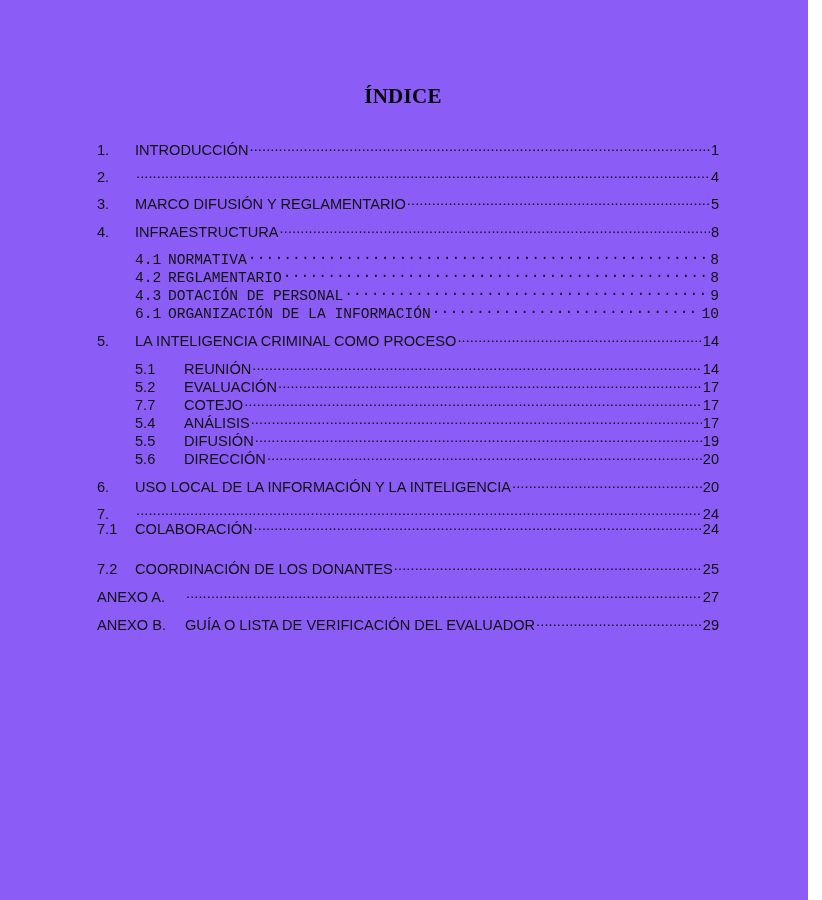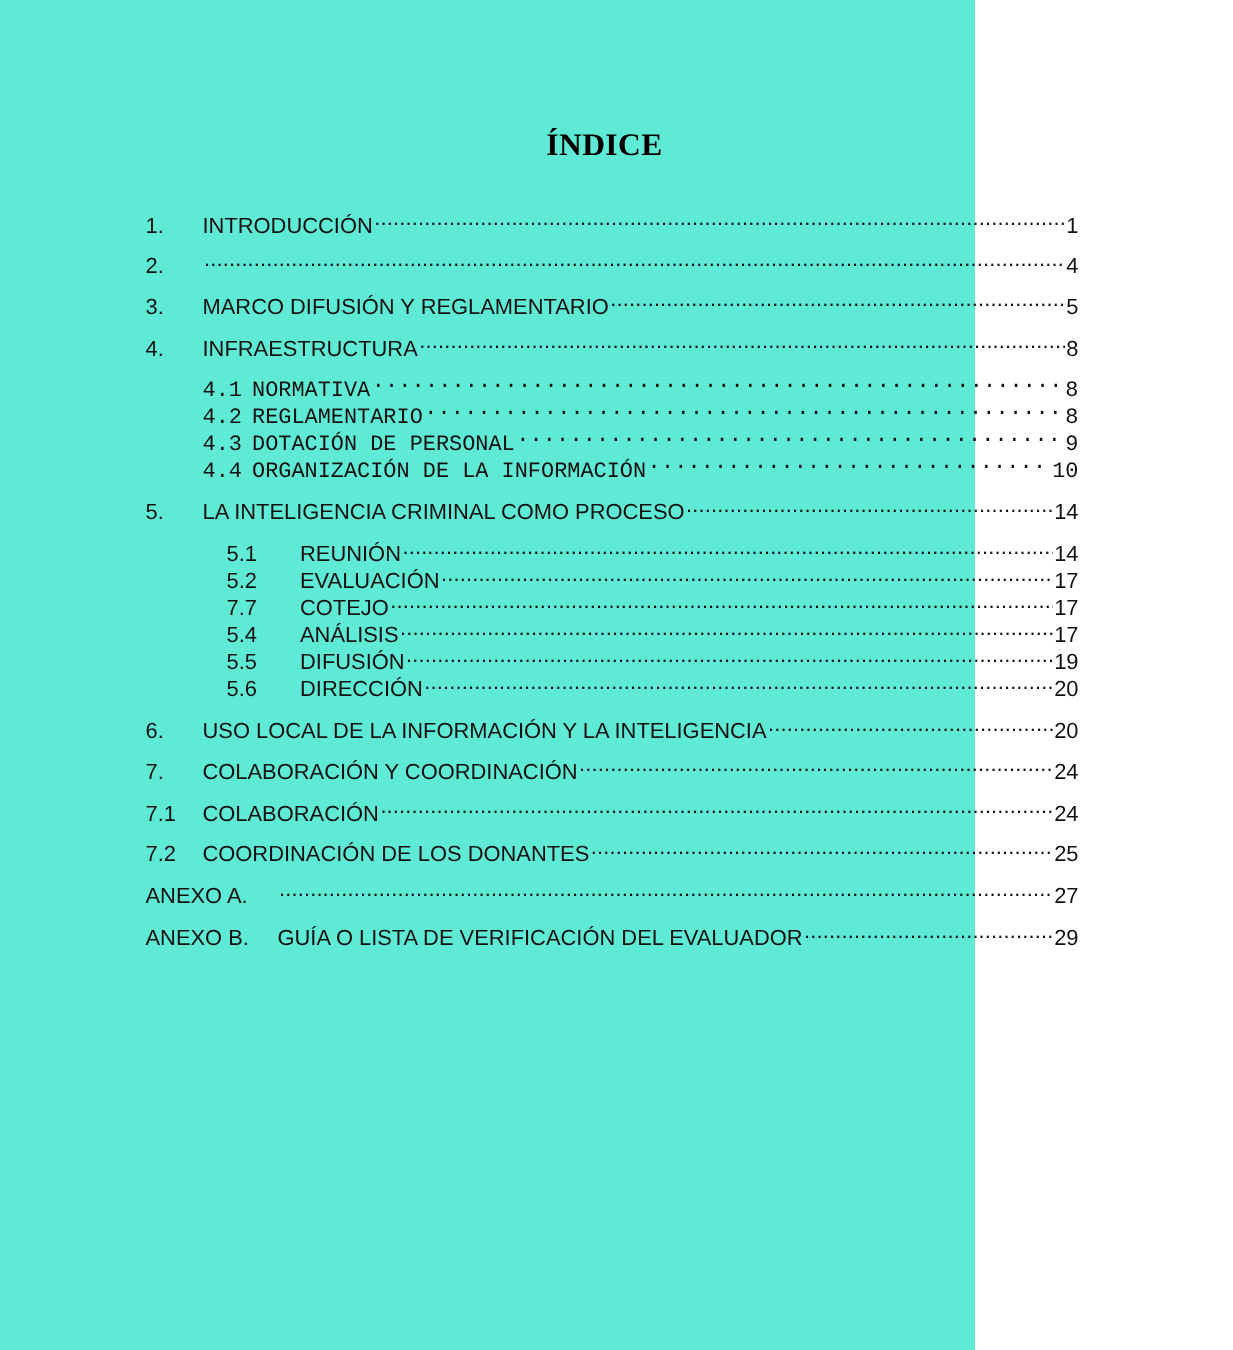--- a/index.html
+++ b/index.html
@@ -11,23 +11,23 @@
       width: 822px;
       height: 900px;
       position: relative;
       overflow: hidden;
       font-family: "Liberation Sans", sans-serif;
       color: #111111;
     }
     .page {
       position: absolute;
       left: 0; top: 0;
-      width: 650px;
+      width: 808px;
       height: 900px;
-      background: #5eead4;
+      background: #8b5cf6;
     }
     .title {
       position: absolute;
       top: 84px;
       left: 0;
       width: 806px;
       text-align: center;
       font-family: "Liberation Serif", serif;
       font-weight: bold;
       font-size: 21px;
@@ -82,21 +82,21 @@
     
     .lvl1 { width: 622px; }
     .lvl1 .num { width: 38px; }
 
     
     .lvl2a { left: 38px; width: 584px; font-family: Liberation Mono, monospace; }
     .lvl2a .num { width: 33px; }
 
     
     .lvl2b { left: 38px; width: 564px; }
-    .lvl2b .num { width: 49px; margin-left: 16px; }
+    .lvl2b .num { width: 49px; }
     .lvl2b.wide { width: 584px; }
 
     
     .annex .num { width: 88px; }
   </style>
 </head>
 <body>
 
 <div class="page">
   <div class="title">ÍNDICE</div>
@@ -145,21 +145,21 @@
     </div>
 
     <div class="row lvl2a" style="top:282px">
       <span class="num">4.3</span>
       <span class="label">DOTACIÓN DE PERSONAL</span>
       <span class="leader"></span>
       <span class="page-num">9</span>
     </div>
 
     <div class="row lvl2a" style="top:300px">
-      <span class="num">4.4</span>
+      <span class="num">6.1</span>
       <span class="label">ORGANIZACIÓN DE LA INFORMACIÓN</span>
       <span class="leader"></span>
       <span class="page-num">10</span>
     </div>
 
     <div class="row lvl1" style="top:328px">
       <span class="num">5.</span>
       <span class="label">LA INTELIGENCIA CRIMINAL COMO PROCESO</span>
       <span class="leader"></span>
       <span class="page-num">14</span>
@@ -209,26 +209,25 @@
 
     <div class="row lvl1" style="top:474px">
       <span class="num">6.</span>
       <span class="label">USO LOCAL DE LA INFORMACIÓN Y LA INTELIGENCIA</span>
       <span class="leader"></span>
       <span class="page-num">20</span>
     </div>
 
     <div class="row lvl1" style="top:501px">
       <span class="num">7.</span>
-      <span class="label">COLABORACIÓN Y COORDINACIÓN</span>
       <span class="leader"></span>
       <span class="page-num">24</span>
     </div>
 
-    <div class="row lvl1" style="top:529px">
+    <div class="row lvl1" style="top:516px">
       <span class="num">7.1</span>
       <span class="label">COLABORACIÓN</span>
       <span class="leader"></span>
       <span class="page-num">24</span>
     </div>
 
     <div class="row lvl1" style="top:556px">
       <span class="num">7.2</span>
       <span class="label">COORDINACIÓN DE LOS DONANTES</span>
       <span class="leader"></span>

